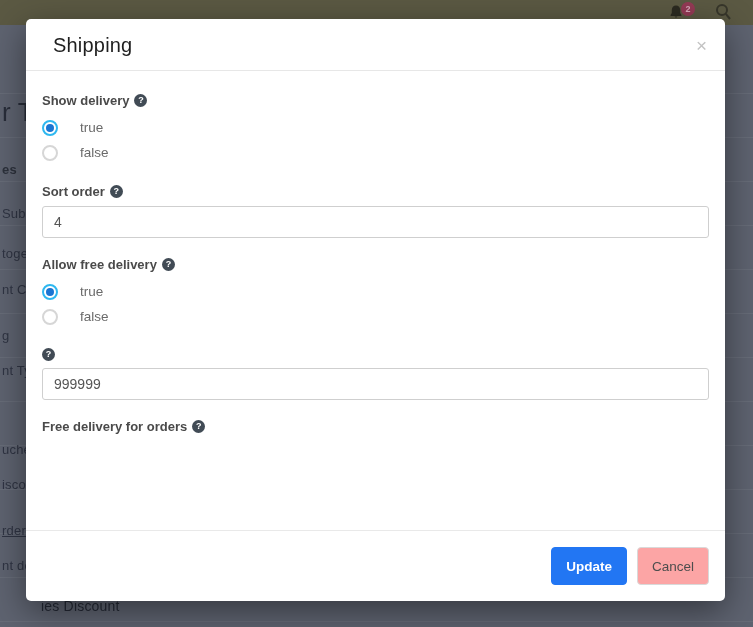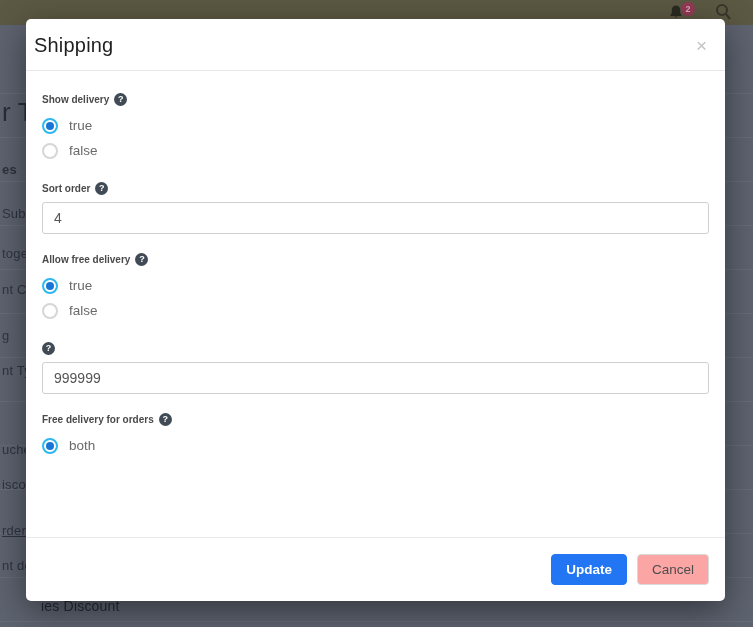--- a/index.html
+++ b/index.html
@@ -39,37 +39,37 @@
   .search-wrap{position:absolute;top:2px;left:714px;width:18px;height:20px;}
   
   .modal{
     position:absolute;left:26px;top:19px;width:699px;height:582px;
     background:#ffffff;border-radius:5px;
     box-shadow:0 10px 35px rgba(0,0,0,.45);
     display:flex;flex-direction:column;box-sizing:border-box;
   }
   .modal-header{
     flex:0 0 auto;display:flex;align-items:center;justify-content:space-between;
-    padding:15px 16px 13px 8px;border-bottom:1px solid #e7e7e7;
+    padding:15px 16px 13px 27px;border-bottom:1px solid #e7e7e7;
   }
   .modal-title{font-size:20px;font-weight:500;color:#1f1f1f;letter-spacing:.2px;}
   .close-btn{
     background:none;border:none;cursor:pointer;padding:0 2px;
     font-size:19px;line-height:19px;color:#c3c3c3;font-family:inherit;
   }
   .modal-body{flex:1 1 auto;padding:22px 16px 0 16px;overflow:hidden;}
   .form-group{margin-bottom:19px;}
   .label-row{display:flex;align-items:center;gap:5px;margin-bottom:7px;}
-  .field-label{font-size:10px;font-weight:700;color:#4a4a4a;}
+  .field-label{font-size:13px;font-weight:700;color:#4a4a4a;}
   .help-icon{
     width:13px;height:13px;border-radius:50%;background:#414b55;
     color:#ffffff;font-size:9px;font-weight:700;line-height:13px;
     text-align:center;display:inline-block;
   }
-  .radio-row{display:flex;align-items:center;gap:11px;height:25px;cursor:pointer;}
+  .radio-row{display:flex;align-items:center;gap:22px;height:25px;cursor:pointer;}
   .radio{
     width:12px;height:12px;border-radius:50%;border:2px solid #d6d6d6;
     background:#fff;position:relative;flex:0 0 auto;box-sizing:content-box;
   }
   .radio.on{border-color:#2eb8f0;}
   .radio.on::after{
     content:"";position:absolute;left:2px;top:2px;width:8px;height:8px;
     border-radius:50%;background:#1b75d2;
   }
   .radio-label{font-size:13.5px;color:#6a6a6a;}
@@ -77,21 +77,21 @@
     width:100%;box-sizing:border-box;height:32px;margin-top:0;
     border:1px solid #cfcfcf;border-radius:3px;padding:0 11px;
     font-size:14px;color:#555;font-family:inherit;outline:none;background:#fff;
   }
   .modal-footer{
     flex:0 0 auto;border-top:1px solid #e9e9e9;
     display:flex;justify-content:flex-end;align-items:center;gap:10px;
     padding:16px 16px;
   }
   .btn{font-family:inherit;font-size:13.5px;border-radius:4px;cursor:pointer;
-    height:31px;padding:0 14px;box-sizing:border-box;}
+    height:38px;padding:0 14px;box-sizing:border-box;}
   .btn-primary{background:#2276f3;border:1px solid #2276f3;color:#fff;font-weight:700;}
   .btn-default{background:#fca5a5;border:1px solid #d9d9d9;color:#4d4d4d;font-weight:400;}
 </style>
 </head>
 <body>
 
 <div class="stage">
 
   <div class="backdrop">
     <div class="topbar">
@@ -181,24 +181,20 @@
           <span class="help-icon">?</span>
         </div>
         <input class="text-input" type="text" value="999999" style="">
       </div>
 
       <div class="form-group">
         <div class="label-row">
           <span class="field-label">Free delivery for orders</span>
           <span class="help-icon">?</span>
         </div>
-        <div class="radio-row">
-          <span class="radio on"></span>
-          <span class="radio-label">both</span>
-        </div>
       </div>
 
     </div>
 
     <div class="modal-footer">
       <button class="btn btn-primary">Update</button>
       <button class="btn btn-default">Cancel</button>
     </div>
 
   </div>

